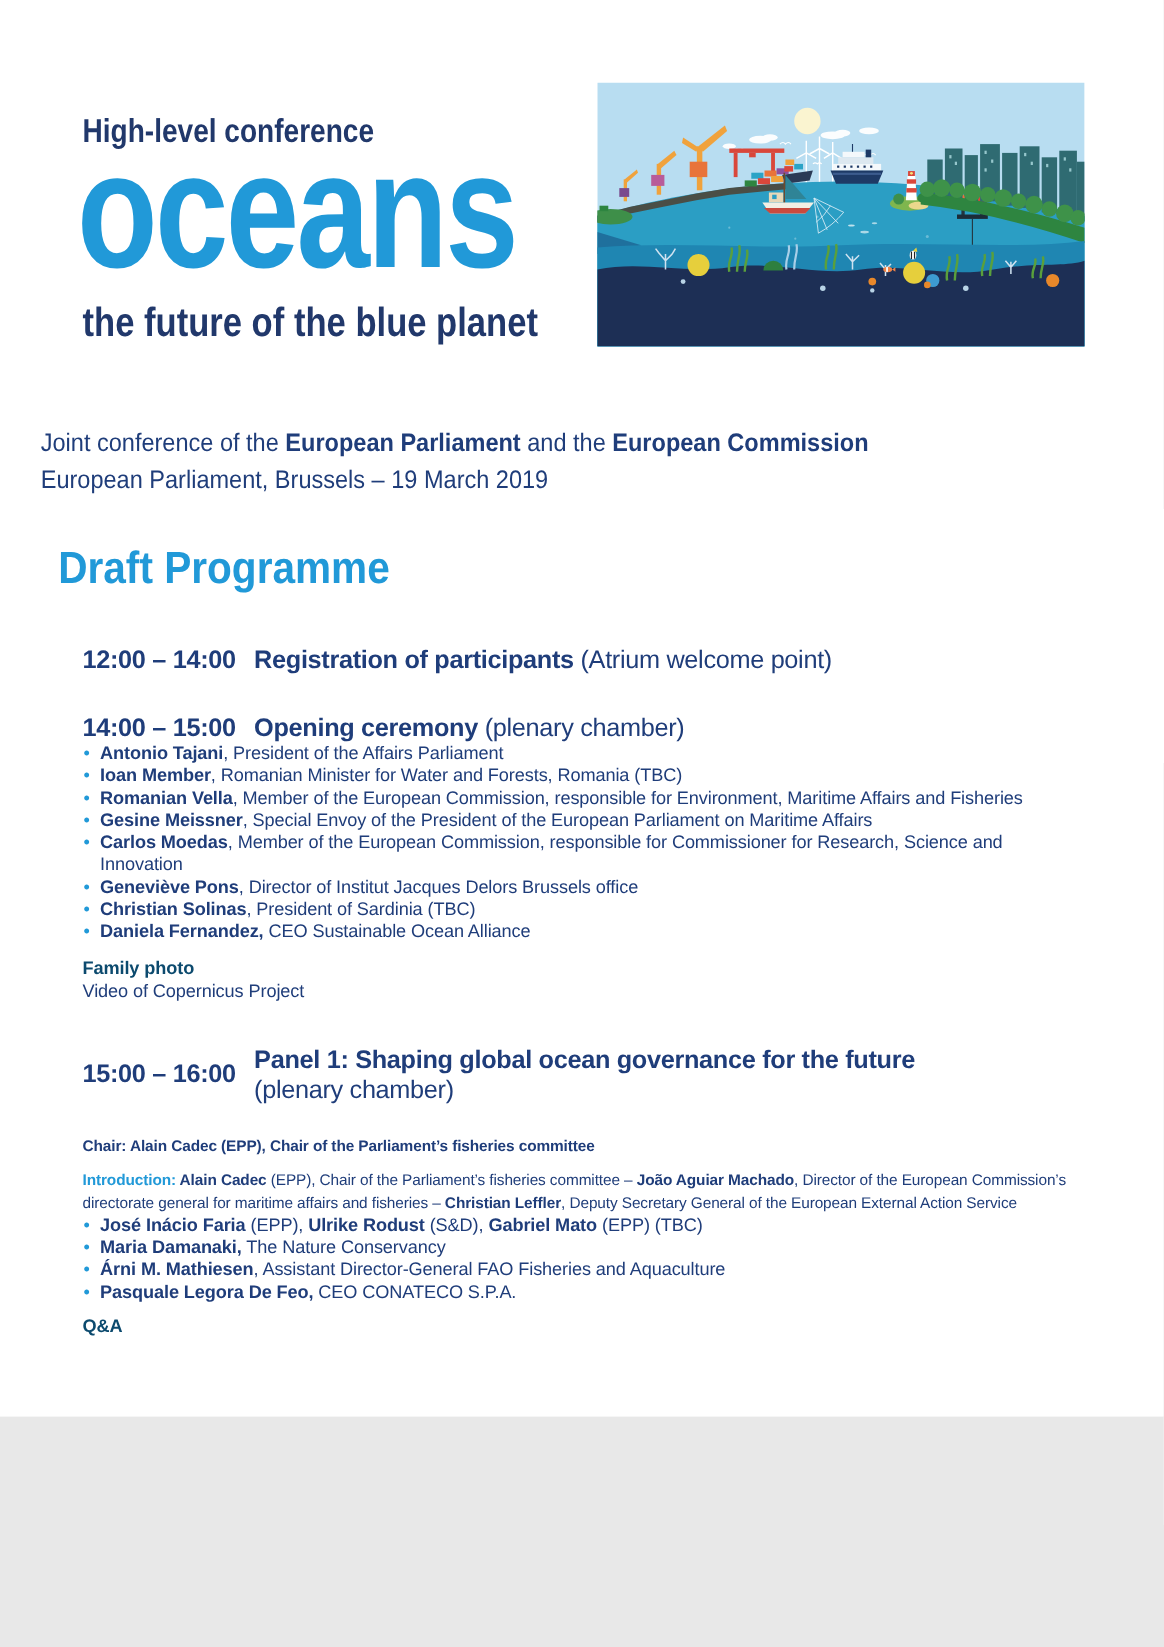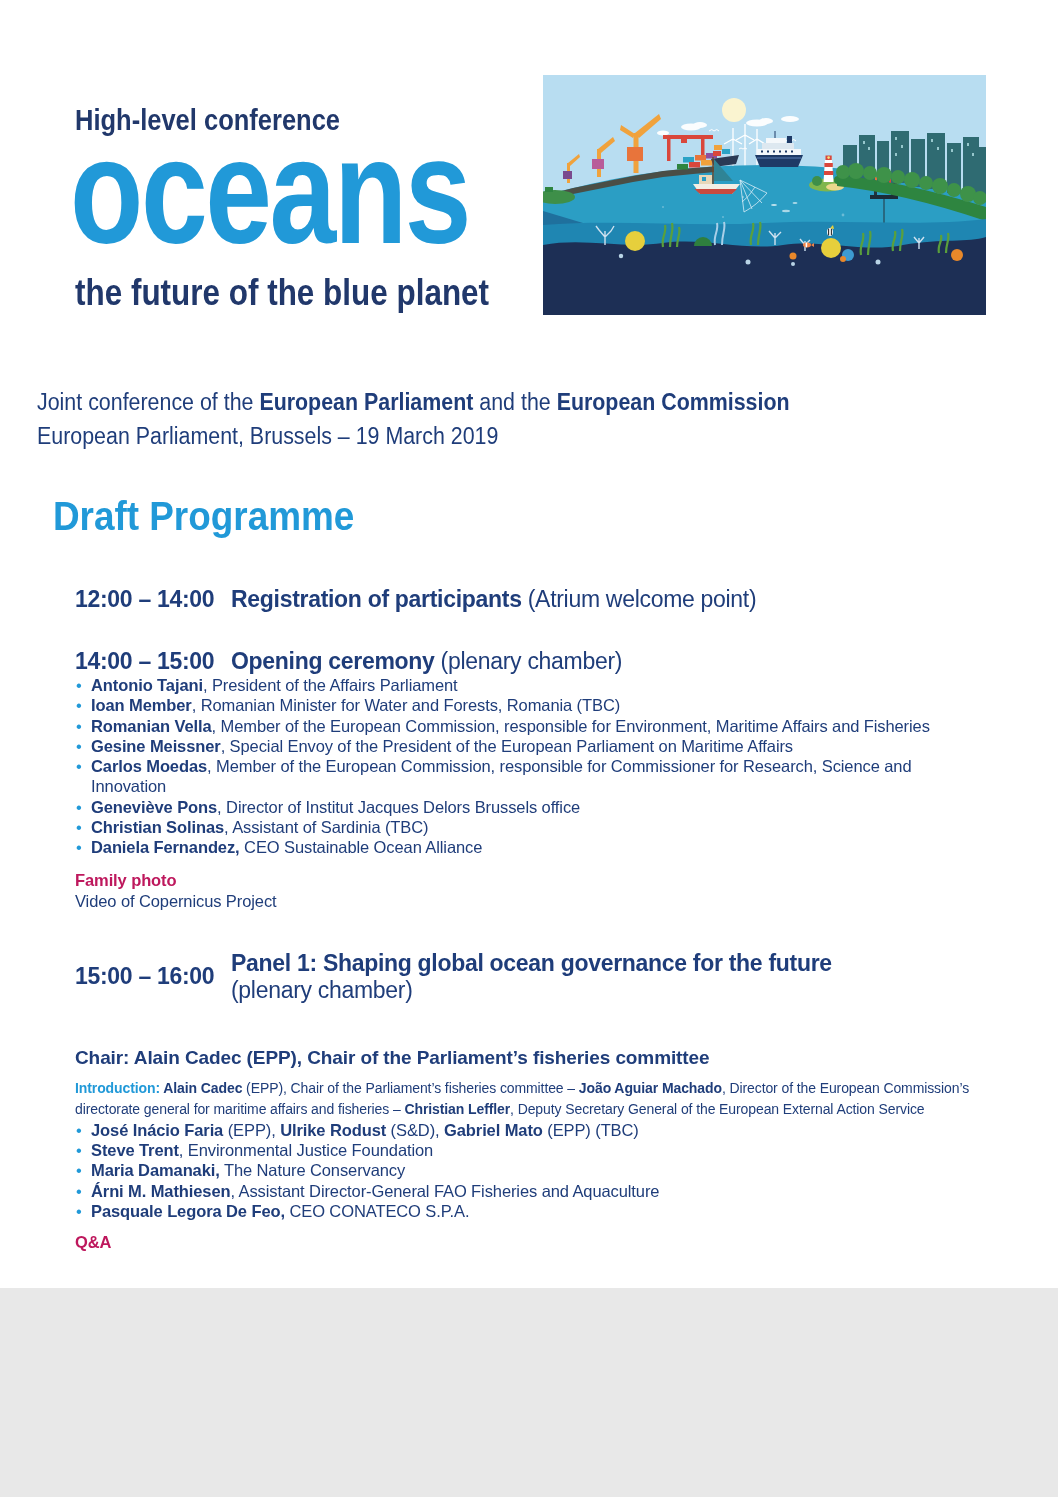--- a/index.html
+++ b/index.html
@@ -40,26 +40,26 @@
   .content{position:absolute; left:75px; top:586px; width:912px; letter-spacing:-0.1px;}
   .session{display:flex; align-items:center; font-size:23px; line-height:27px; letter-spacing:-0.3px;}
   .session .time{flex:0 0 156px; font-weight:700;}
   .session .sline{font-weight:400;}
   .venue2{display:block; font-weight:400;}
   .s-opening{margin-top:35px;}
   ul.speakers{list-style:none; margin:0; padding:0; font-size:16.5px; line-height:20.3px;}
   ul.speakers li{position:relative; padding-left:16px;}
   ul.speakers li::before{content:"\2022"; position:absolute; left:1px; top:0; color:#2199D8;}
   .sp-main{margin-top:31px;}
-  .bluelabel{color:#be185d; font-weight:700; font-size:16.5px; line-height:20px;}
+  .bluelabel{color:#0c4a6e; font-weight:700; font-size:16.5px; line-height:20px;}
   .family{margin-top:12px;}
   .plain{font-size:16.5px; line-height:20px;}
   .video{margin-top:1px;}
   .s-panel{margin-top:39px;}
-  .chair{margin-top:43px; font-size:19px; font-weight:700; line-height:21px;}
+  .chair{margin-top:27px; font-size:14px; font-weight:700; line-height:21px;}
   .intro-par{margin-top:10px; font-size:14px; line-height:21px;}
   .meps{margin-top:26px;}
   .p1{margin-top:22px;}
   .qa{margin-top:11px;}
 </style>
 </head>
 <body>
 
 <div class="page">
 
@@ -315,21 +315,21 @@
       <span class="sline"><span class="b">Opening ceremony</span><span> (plenary chamber)</span></span>
     </div>
 
     <ul class="speakers sp-main">
         <li><span class="b">Antonio Tajani</span><span>, President of the Affairs Parliament</span></li>
         <li><span class="b">Ioan Member</span><span>, Romanian Minister for Water and Forests, Romania (TBC)</span></li>
         <li><span class="b">Romanian Vella</span><span>, Member of the European Commission, responsible for Environment, Maritime Affairs and Fisheries</span></li>
         <li><span class="b">Gesine Meissner</span><span>, Special Envoy of the President of the European Parliament on Maritime Affairs</span></li>
         <li><span class="b">Carlos Moedas</span><span>, Member of the European Commission, responsible for Commissioner for Research, Science and Innovation</span></li>
         <li><span class="b">Geneviève Pons</span><span>, Director of Institut Jacques Delors Brussels office</span></li>
-        <li><span class="b">Christian Solinas</span><span>, Assistant of Sardinia (TBC)</span></li>
+        <li><span class="b">Christian Solinas</span><span>, President of Sardinia (TBC)</span></li>
         <li><span class="b">Daniela Fernandez,</span><span> CEO Sustainable Ocean Alliance</span></li>
       </ul>
 
     <div class="bluelabel family">Family photo</div>
     <div class="plain video">Video of Copernicus Project</div>
 
     <div class="session s-panel">
       <span class="time">15:00 – 16:00</span>
       <span class="sline">
         <span><span class="b">Panel 1: Shaping global ocean governance for the future</span></span>
@@ -339,21 +339,20 @@
 
     <div class="chair"><span class="b">Chair: Alain Cadec (EPP), Chair of the Parliament’s fisheries committee</span></div>
 
     <div class="intro-par"><span class="b" style="color: rgb(33, 153, 216);">Introduction: </span><span class="b">Alain Cadec</span><span> (EPP), Chair of the Parliament’s fisheries committee – </span><span class="b">João Aguiar Machado</span><span>, Director of the European Commission’s directorate general for maritime affairs and fisheries – </span><span class="b">Christian Leffler</span><span>, Deputy Secretary General of the European External Action Service</span></div>
 
     <ul class="speakers meps">
         <li><span class="b">José Inácio Faria</span><span> (EPP), </span><span class="b">Ulrike Rodust</span><span> (S&amp;D), </span><span class="b">Gabriel Mato</span><span> (EPP) (TBC)</span></li>
       </ul>
 
     <ul class="speakers p1">
-        <li><span class="b">Steve Trent</span><span>, Environmental Justice Foundation</span></li>
         <li><span class="b">Maria Damanaki,</span><span> The Nature Conservancy</span></li>
         <li><span class="b">Árni M. Mathiesen</span><span>, Assistant Director-General FAO Fisheries and Aquaculture</span></li>
         <li><span class="b">Pasquale Legora De Feo,</span><span> CEO CONATECO S.P.A.</span></li>
       </ul>
 
     <div class="bluelabel qa">Q&amp;A</div>
   </div>
 </div>
 
 </body></html>

